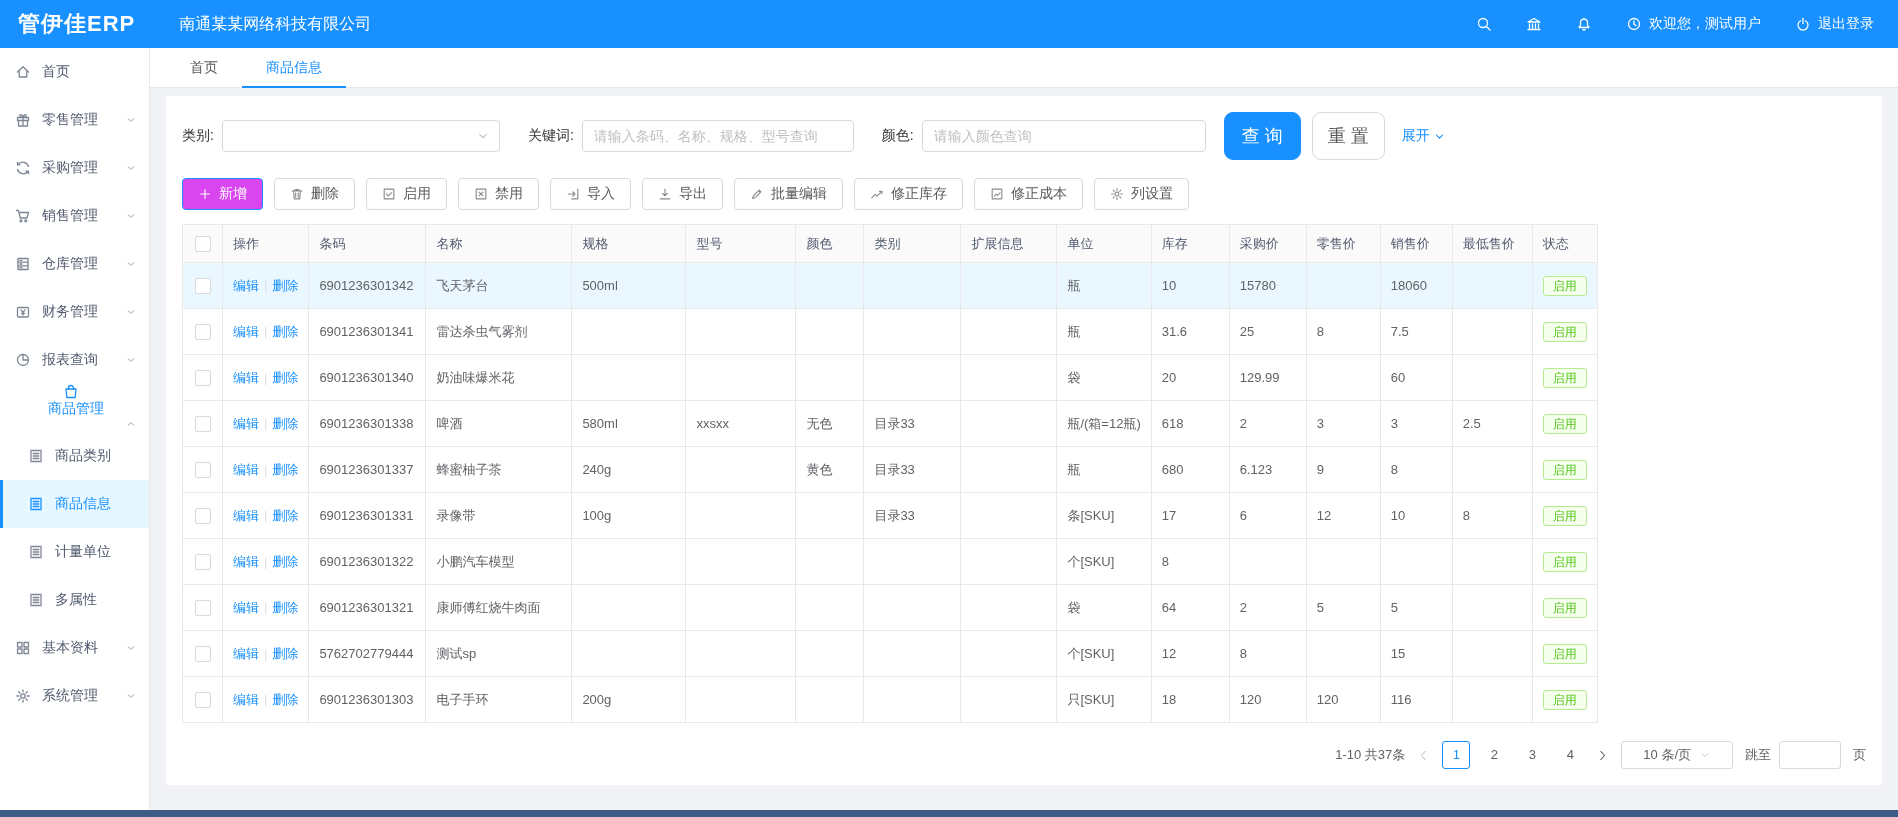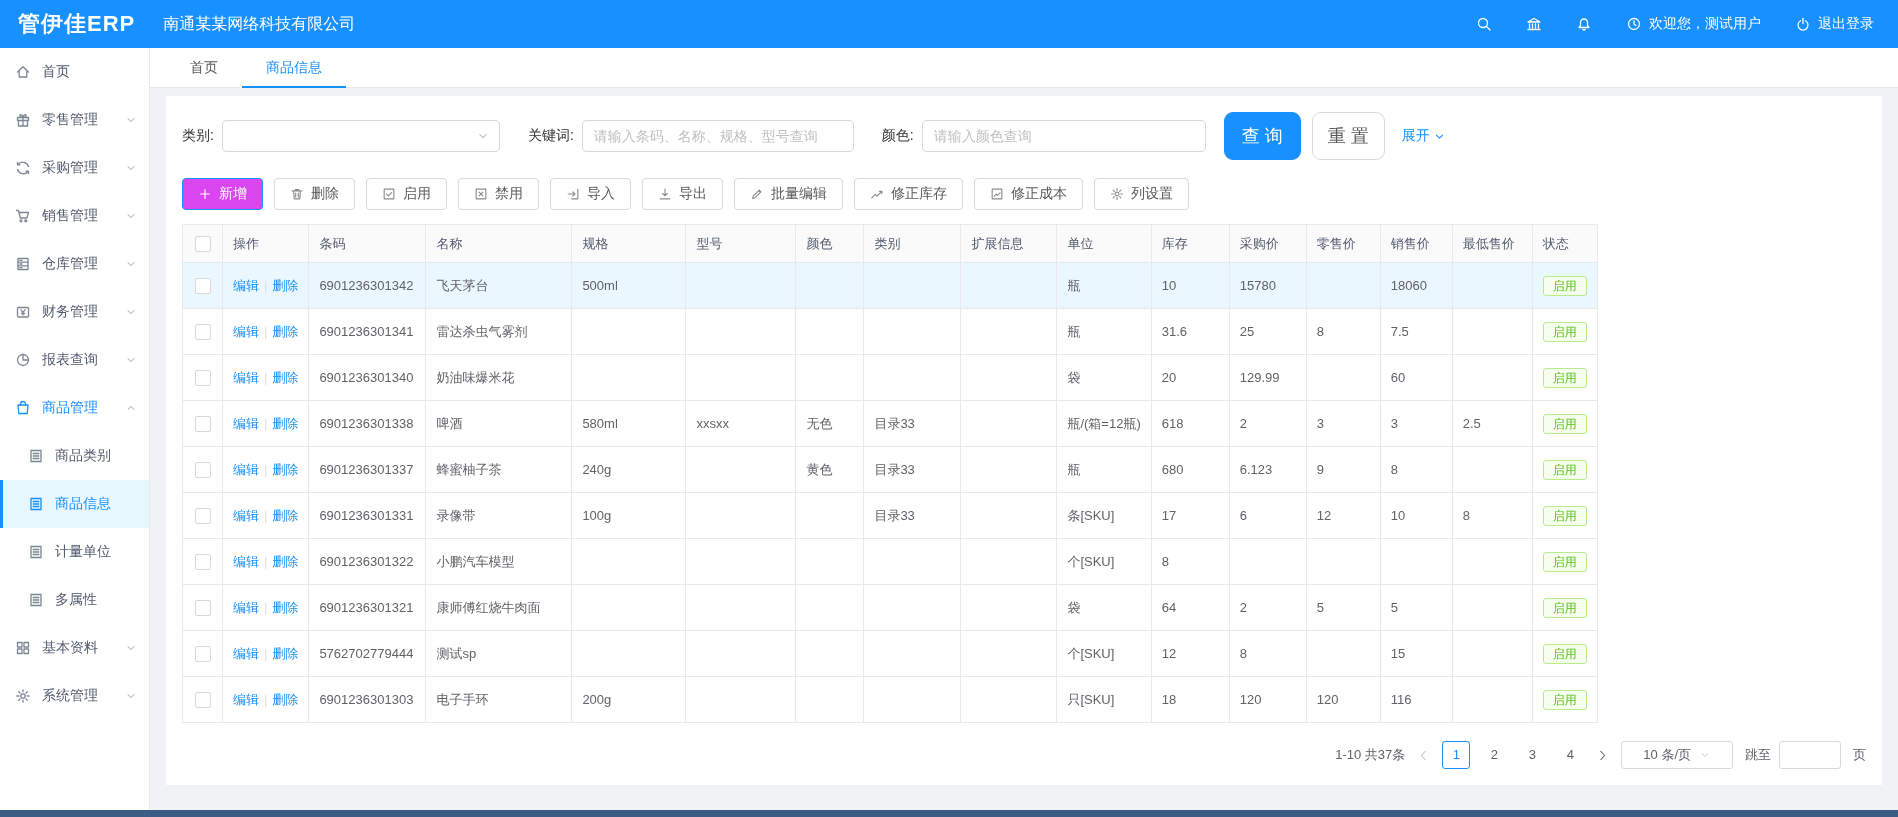--- a/index.html
+++ b/index.html
@@ -2,33 +2,33 @@
 <html><head>
 <meta charset="utf-8">
 <style>
   * { margin:0; padding:0; box-sizing:border-box; }
   html,body { width:1898px; height:817px; overflow:hidden; }
   body { font-family:"Liberation Sans","DejaVu Sans",sans-serif; background:#f0f2f5; position:relative; font-size:14px; color:#595959; }
 
   
   .topbar { height:48px; background:#1890ff; display:flex; align-items:center; color:#fff; }
   .logo { font-size:22px; font-weight:bold; margin-left:18px; letter-spacing:1px; }
-  .company { font-size:16px; margin-left:28px; }
+  .company { font-size:16px; margin-left:44px; }
   .topbar-right { margin-left:auto; display:flex; align-items:center; gap:34px; margin-right:24px; }
   .top-icon { display:inline-flex; align-items:center; cursor:pointer; }
   .top-user { display:inline-flex; align-items:center; gap:7px; font-size:14px; cursor:pointer; }
 
   
   .layout { display:flex; height:762px; }
   .sidebar { width:150px; background:#fff; border-right:1px solid #e8e8e8; flex:none; }
   .menu-item { height:48px; display:flex; align-items:center; padding:0 12px 0 15px; color:#515a6e; cursor:pointer; font-size:14px; }
   .menu-item .mi-icon { color:#7d8694; display:inline-flex; margin-right:11px; }
   .menu-item .chev { margin-left:auto; color:#9aa3af; display:inline-flex; }
   .menu-item.child { padding-left:28px; }
-  .menu-item.parent-active, .menu-item.parent-active .mi-icon { color:#1890ff; }
+  .menu-item.parent-active, .menu-item.parent-active .mi-icon { color:#1890ff;flex-direction:column; }
   .menu-item.selected { background:#e6f7ff; color:#1890ff; box-shadow:inset 3px 0 0 #1890ff; }
   .menu-item.selected .mi-icon { color:#1890ff; }
 
   .main-col { flex:1; display:flex; flex-direction:column; min-width:0; }
 
   
   .tabsbar { height:40px; background:#fff; border-bottom:1px solid #e8e8e8; display:flex; padding-left:16px; flex:none; }
   .tab { padding:0 24px; display:flex; align-items:center; color:#595959; cursor:pointer; position:relative; }
   .tab.active { color:#1890ff; }
   .tab.active::after { content:""; position:absolute; left:0; right:0; bottom:-1px; height:2px; background:#1890ff; }

